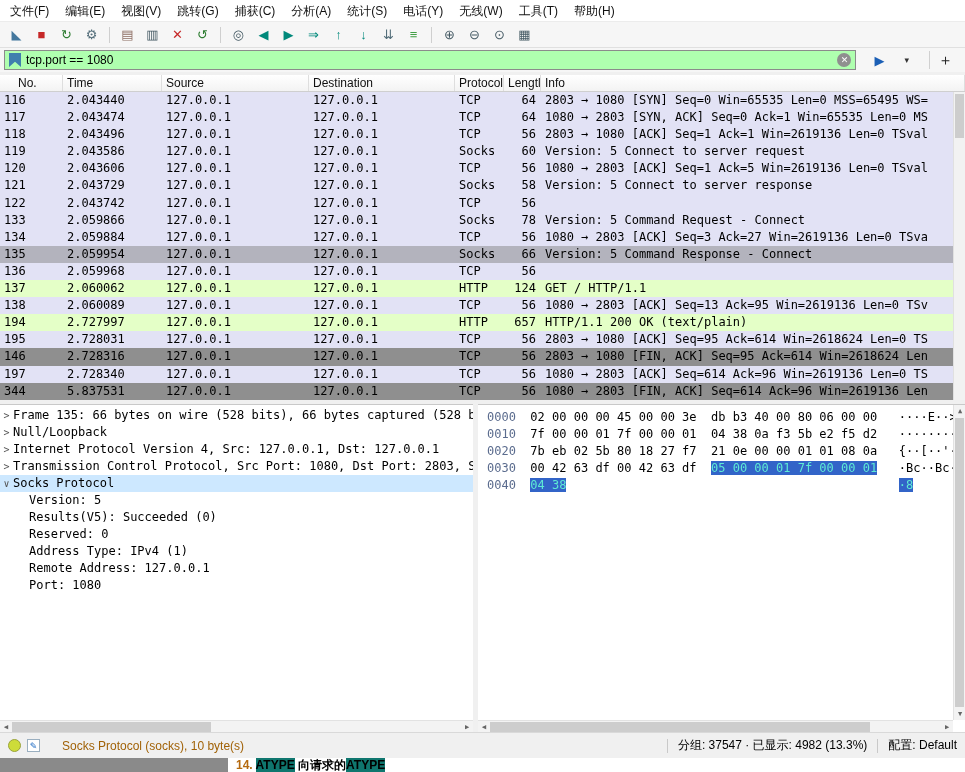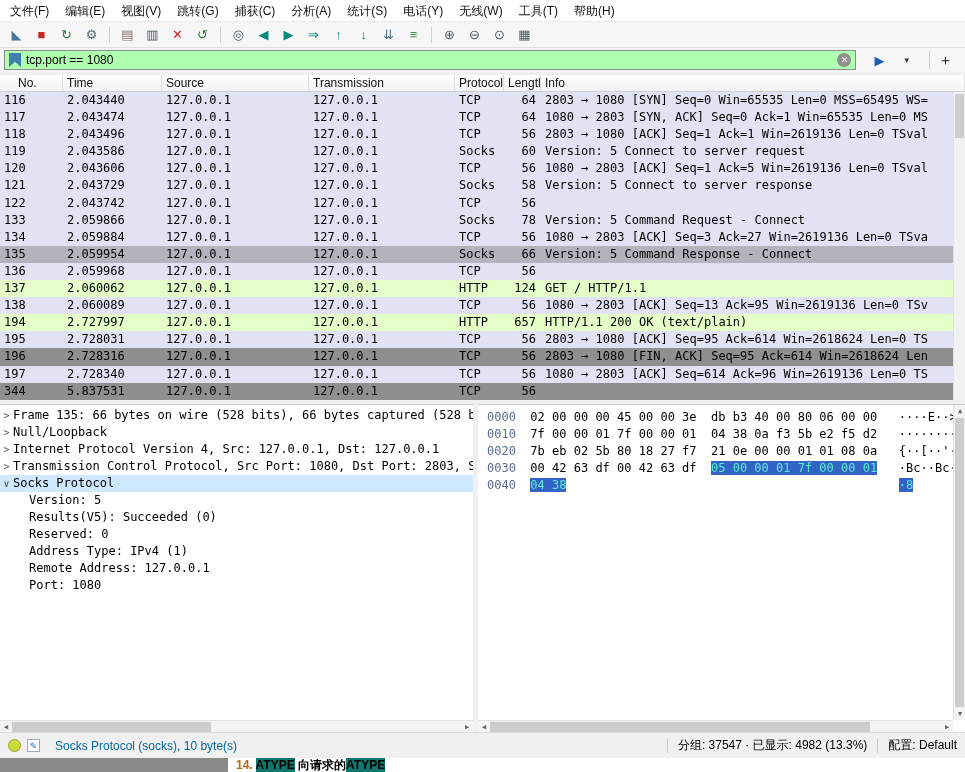--- a/index.html
+++ b/index.html
@@ -70,21 +70,21 @@
   .vscroll{position:absolute;top:0;right:0;width:12px;bottom:12px;background:#f3f3f3;border-left:1px solid #e2e2e2}
   .varrow{position:absolute;left:0;width:12px;height:12px;font-size:7px;color:#666;text-align:center;line-height:12px}
   .varrow.up{top:0}
   .varrow.down{bottom:0}
   .vthumb{position:absolute;left:1px;right:1px;top:13px;bottom:13px;background:#cdcdcd}
 
   
   .statusbar{height:26px;background:#f0f0f0;border-top:1px solid #d9d9d9;display:flex;align-items:center;padding:0 8px;gap:6px}
   .expert{width:13px;height:13px;border-radius:50%;background:#cddc39;border:1px solid #9aa33a;flex:none}
   .comment{width:13px;height:13px;background:#fff;border:1px solid #9aafc0;color:#1565c0;font-size:9px;display:flex;align-items:center;justify-content:center;flex:none}
-  .sb-text{margin-left:9px;color:#0369a1;white-space:nowrap}
+  .sb-text{margin-left:16px;color:#a16207;white-space:nowrap}
   .sb-right{margin-left:auto;display:flex;align-items:center;gap:10px;white-space:nowrap}
   .sb-div{width:1px;height:14px;background:#c9c9c9}
 
   
   .bgstrip{height:14px;display:flex}
   .strip-left{width:228px;background:#8a8a8a}
   .strip-right{flex:1;background:#ffffff;line-height:14px;white-space:nowrap;overflow:hidden;font-weight:bold;padding-left:8px}
   .yhl{background:#0f766e}
   .numseg{color:#b4690e}
 </style>
@@ -144,21 +144,21 @@
     <span class="plus-btn">＋</span>
   </div>
 
   <div class="gapstrip"></div>
 
   <div class="plist">
     <div class="phead" id="phead">
         <div class="hcell c0">No.</div>
         <div class="hcell c1">Time</div>
         <div class="hcell c2">Source</div>
-        <div class="hcell c3">Transmission</div>
+        <div class="hcell c3">Destination</div>
         <div class="hcell c4">Protocol</div>
         <div class="hcell c5">Lengtl</div>
         <div class="hcell c6">Info</div>
       </div>
     <div class="prows" id="prows">
         <div class="prow tcp">
           <div class="pcell c0">116</div>
           <div class="pcell c1">2.043440</div>
           <div class="pcell c2">127.0.0.1</div>
           <div class="pcell c3">127.0.0.1</div>
@@ -284,21 +284,21 @@
         <div class="prow tcp">
           <div class="pcell c0">195</div>
           <div class="pcell c1">2.728031</div>
           <div class="pcell c2">127.0.0.1</div>
           <div class="pcell c3">127.0.0.1</div>
           <div class="pcell c4">TCP</div>
           <div class="pcell c5">56</div>
           <div class="pcell c6">2803 → 1080 [ACK] Seq=95 Ack=614 Win=2618624 Len=0 TS</div>
         </div>
         <div class="prow gray">
-          <div class="pcell c0">196</div>
+          <div class="pcell c0">146</div>
           <div class="pcell c1">2.728316</div>
           <div class="pcell c2">127.0.0.1</div>
           <div class="pcell c3">127.0.0.1</div>
           <div class="pcell c4">TCP</div>
           <div class="pcell c5">56</div>
           <div class="pcell c6">2803 → 1080 [FIN, ACK] Seq=95 Ack=614 Win=2618624 Len</div>
         </div>
         <div class="prow tcp">
           <div class="pcell c0">197</div>
           <div class="pcell c1">2.728340</div>
@@ -308,20 +308,21 @@
           <div class="pcell c5">56</div>
           <div class="pcell c6">1080 → 2803 [ACK] Seq=614 Ack=96 Win=2619136 Len=0 TS</div>
         </div>
         <div class="prow gray">
           <div class="pcell c0">344</div>
           <div class="pcell c1">5.837531</div>
           <div class="pcell c2">127.0.0.1</div>
           <div class="pcell c3">127.0.0.1</div>
           <div class="pcell c4">TCP</div>
           <div class="pcell c5">56</div>
+          <div class="pcell c6">1080 → 2803 [FIN, ACK] Seq=614 Ack=96 Win=2619136 Len</div>
         </div>
       </div>
     <div class="plist-scroll">
       <div class="plist-thumb"></div>
     </div>
   </div>
 
   <div class="hsplitter"></div>
 
   <div class="lower">

